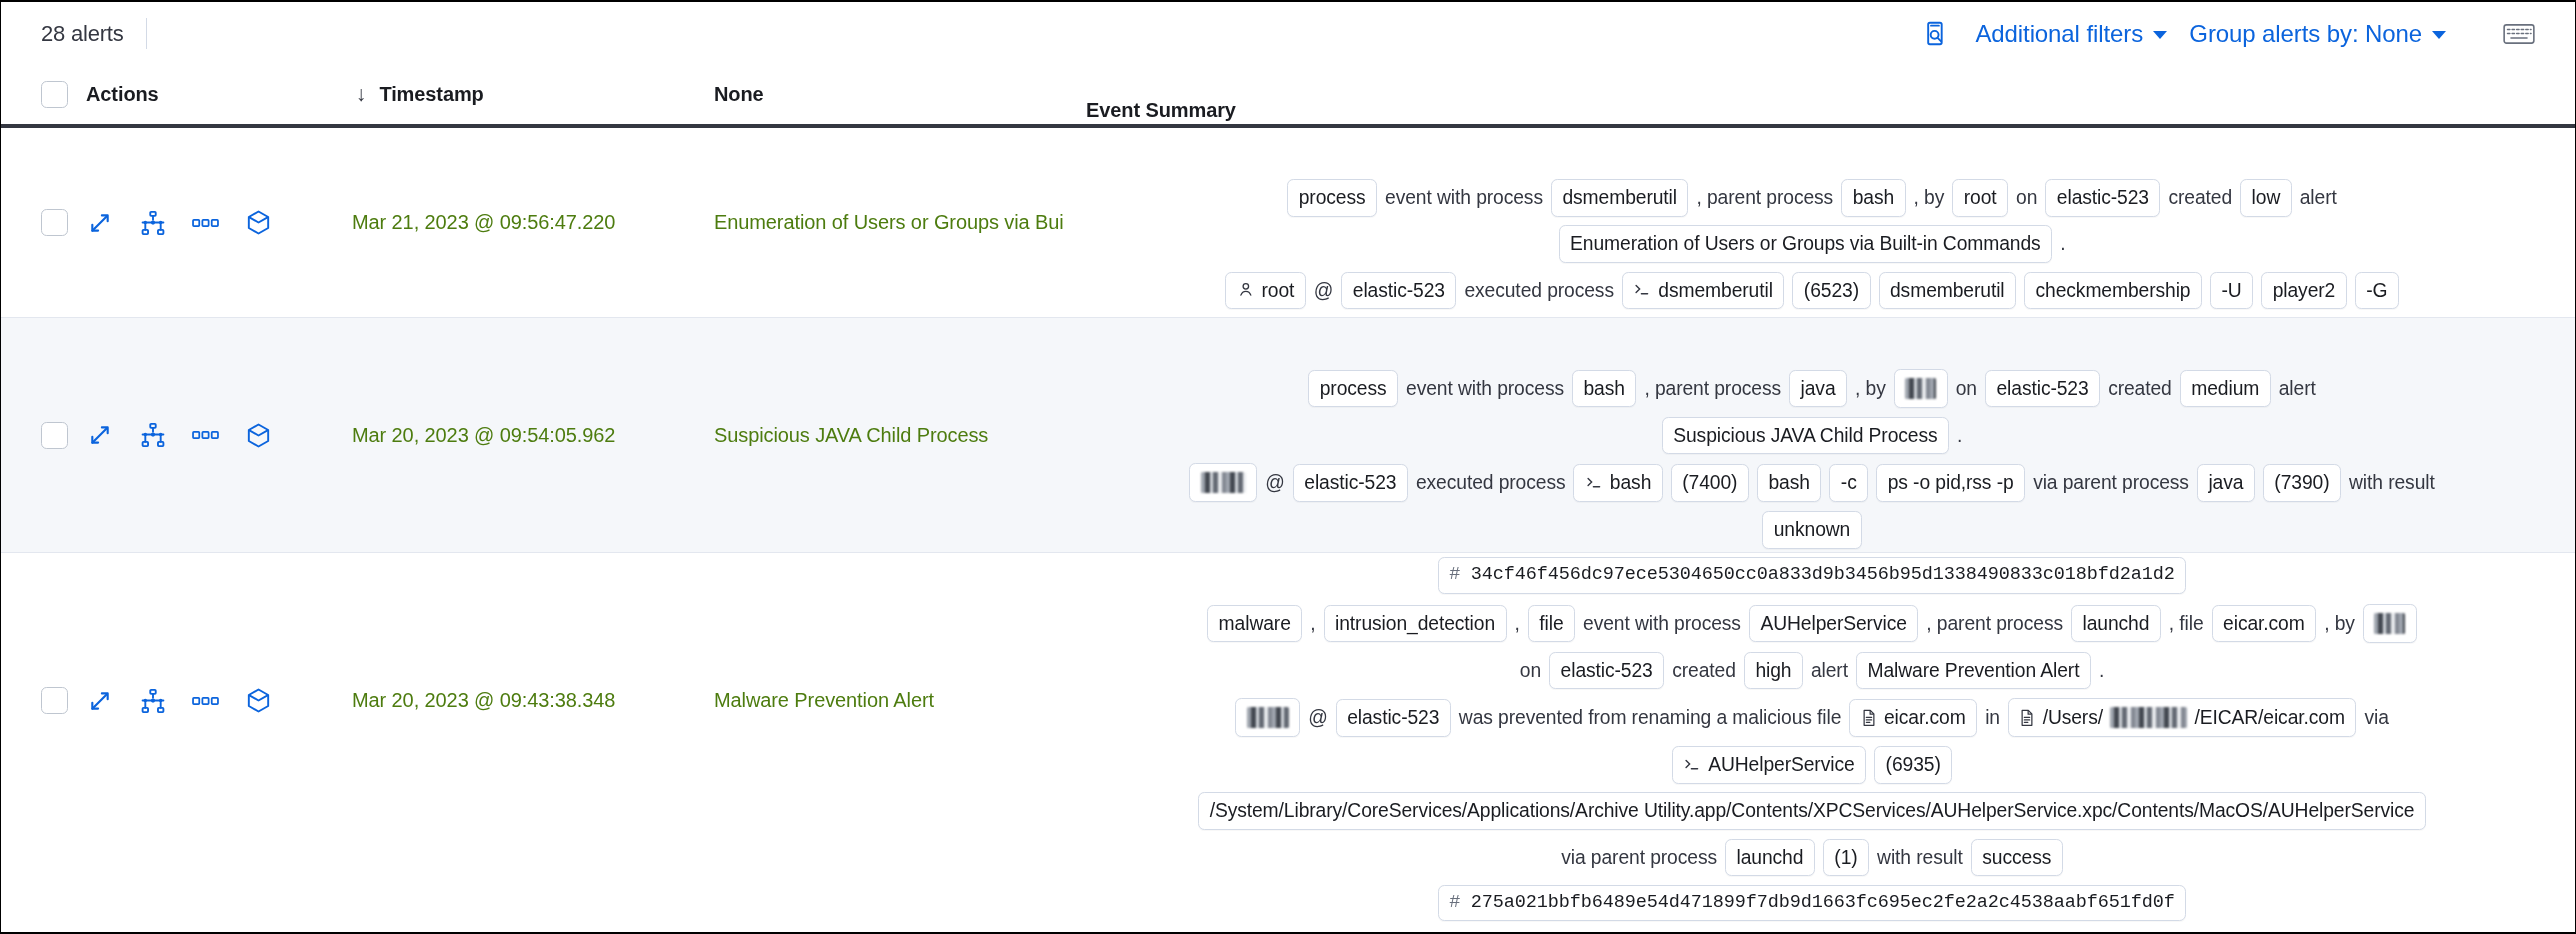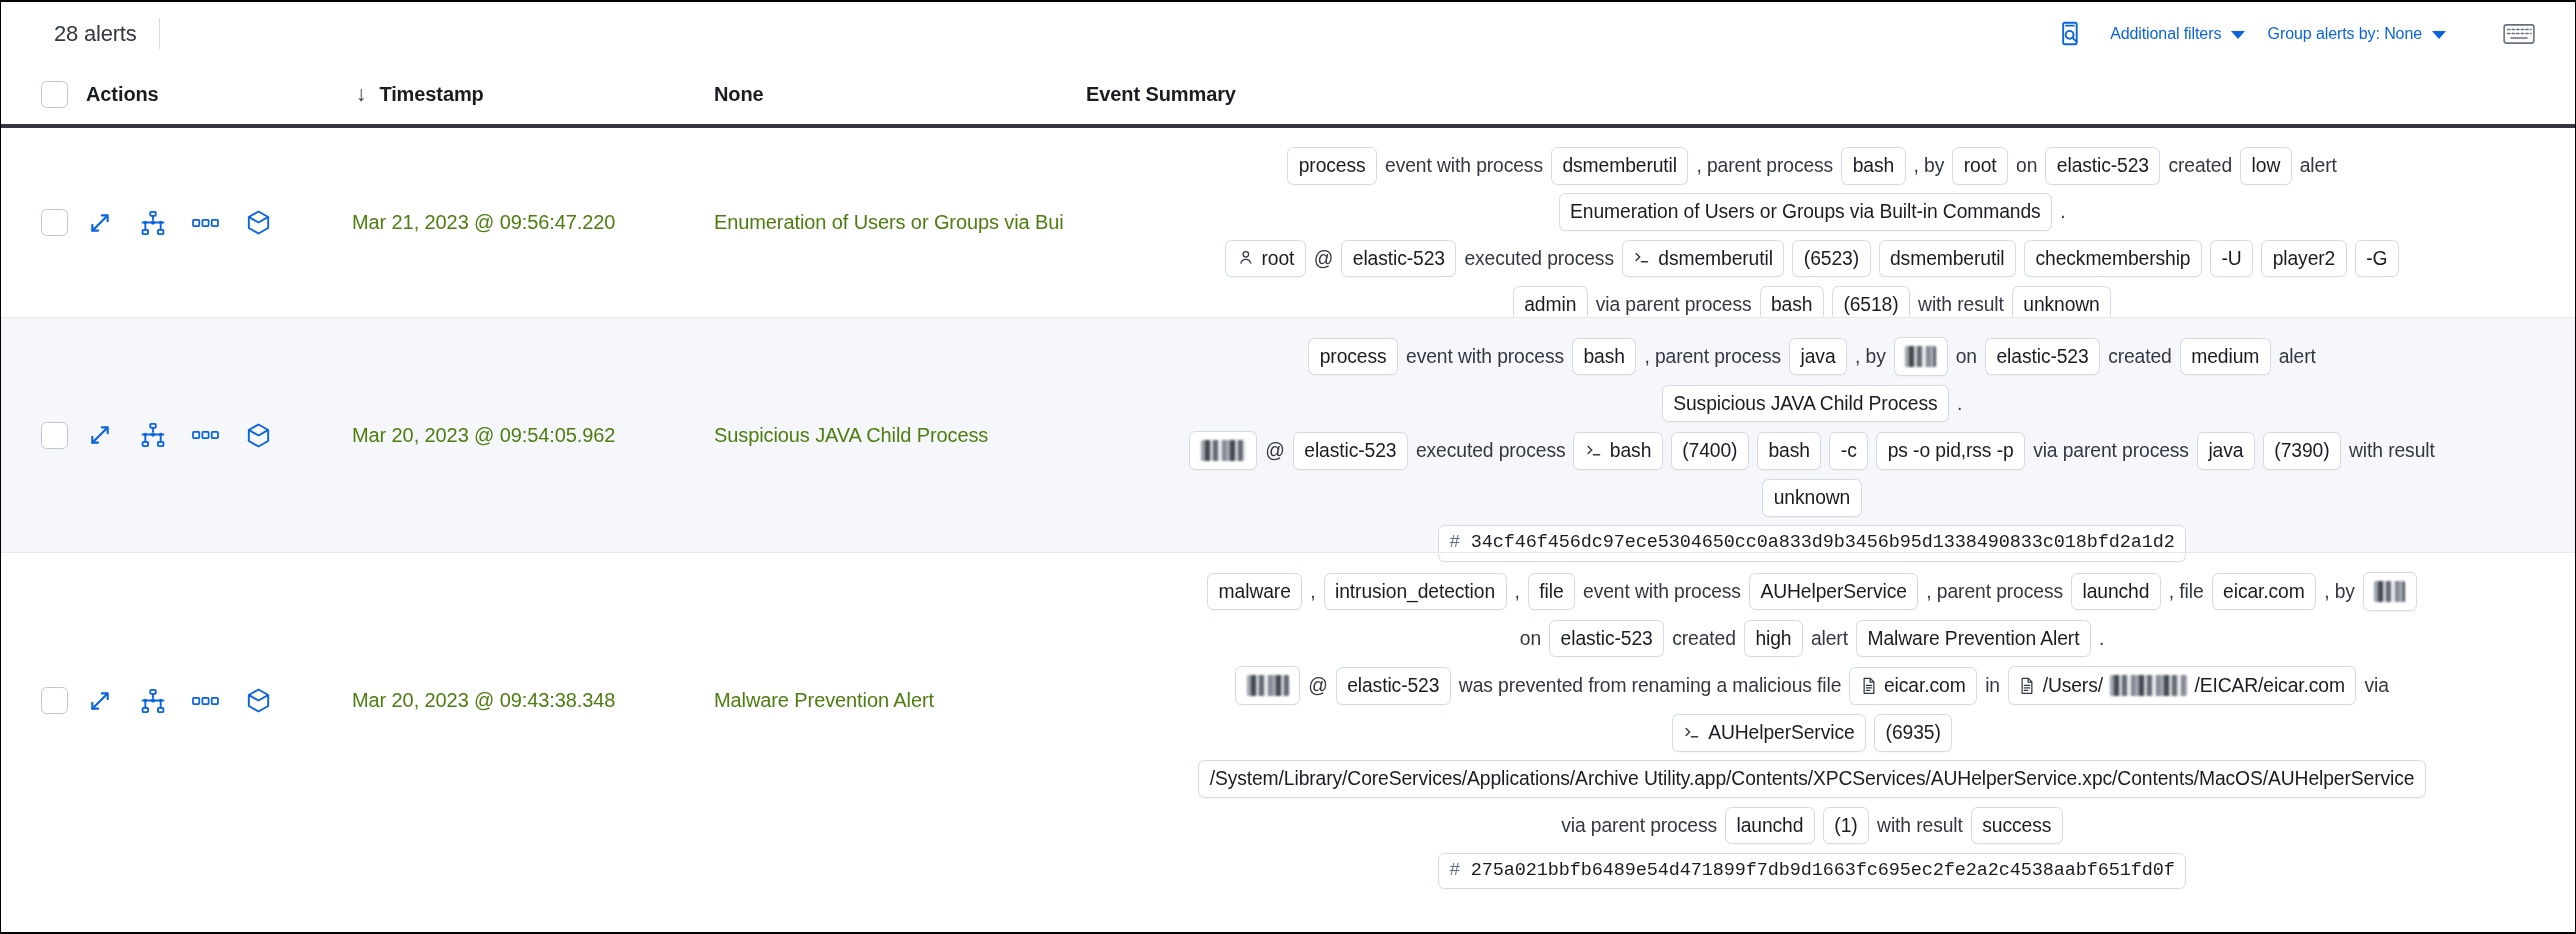--- a/index.html
+++ b/index.html
@@ -24,21 +24,21 @@
     height: 934px;
     background: #fff;
     border: 1.6px solid #000;
     border-top: 2.4px solid #000;
     border-bottom: 2.4px solid #000;
   }
 
   
   .toolbar {
     position: absolute;
-    left: 13px; top: 0; right: 0;
+    left: 0; top: 0; right: 0;
     height: 63px;
     display: flex;
     align-items: center;
     padding: 0 37px 0 40px;
   }
   .alert-count {
     font-size: 22px;
     font-weight: 400;
     color: #343741;
     letter-spacing: -0.2px;
@@ -62,21 +62,21 @@
     justify-content: center;
     width: 35px; height: 35px;
     color: #0b64dd;
     margin-right: 11.3px;
   }
   .tb-link {
     display: inline-flex;
     align-items: center;
     gap: 9.7px;
     color: #0b64dd;
-    font-size: 16px;
+    font-size: 24px;
     font-weight: 400;
     white-space: nowrap;
     padding: 4.8px 11.3px;
     letter-spacing: -0.1px;
   }
   .tb-link .chev {
     display: inline-block;
     width: 0; height: 0;
     border-left: 7.2px solid transparent;
     border-right: 7.2px solid transparent;
@@ -117,21 +117,21 @@
     align-items: flex-start;
     gap: 9.7px;
     letter-spacing: -0.1px;
   }
 
   
   .c-check   { width: 45px;  flex: 0 0 45px; }
   .c-actions { width: 266px; flex: 0 0 266px; }
   .c-time    { width: 362px; flex: 0 0 362px; }
   .c-rule    { width: 372px; flex: 0 0 372px; }
-  .c-summary { flex: 1 1 auto; min-width: 0; }
+  .c-summary { flex: 1 1 auto; min-width: 0; margin-top: 32px; }
 
   .checkbox {
     width: 27px; height: 27px;
     border: 1.6px solid #bfc6d0;
     border-radius: 5.6px;
     background: #fff;
     display: block;
   }
 
   .sort-arrow {

